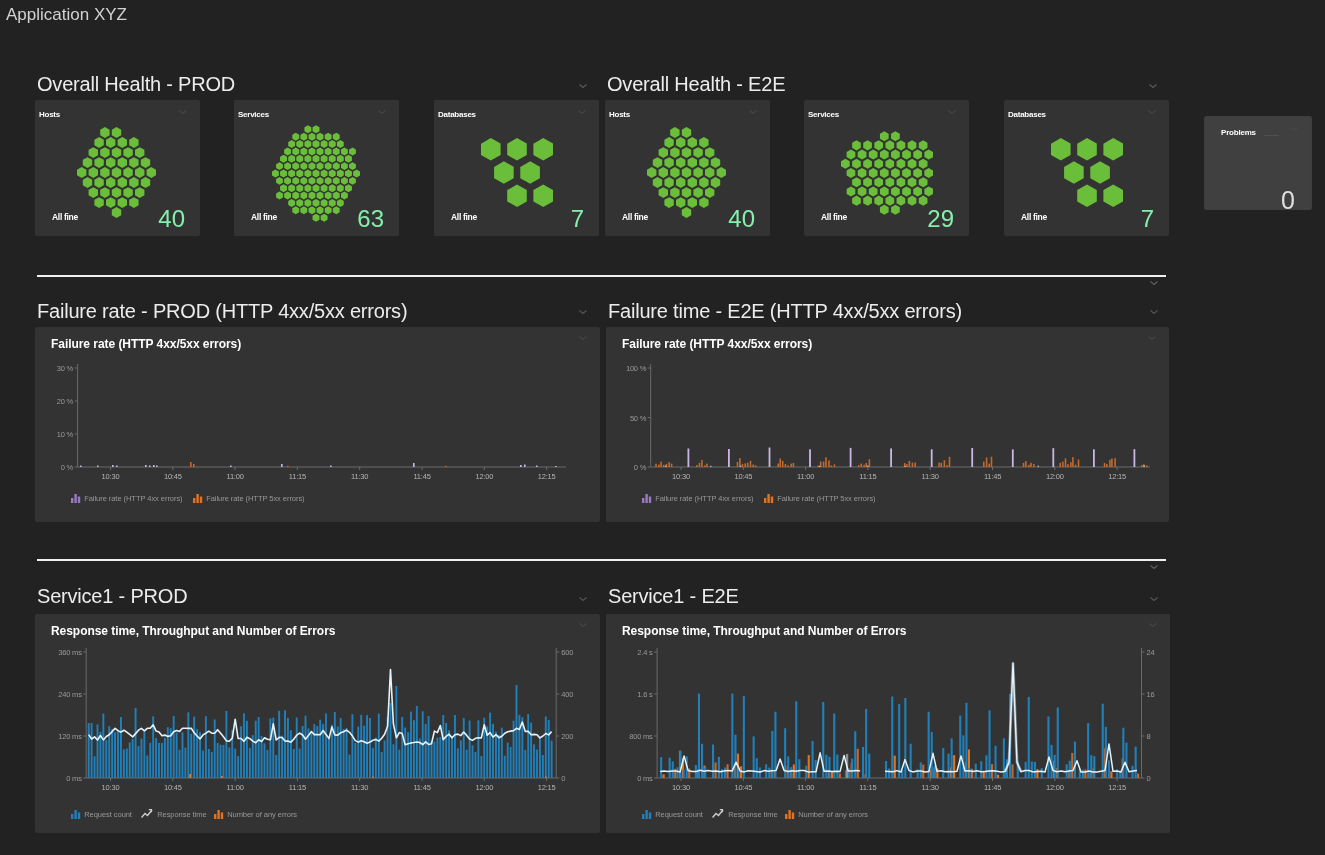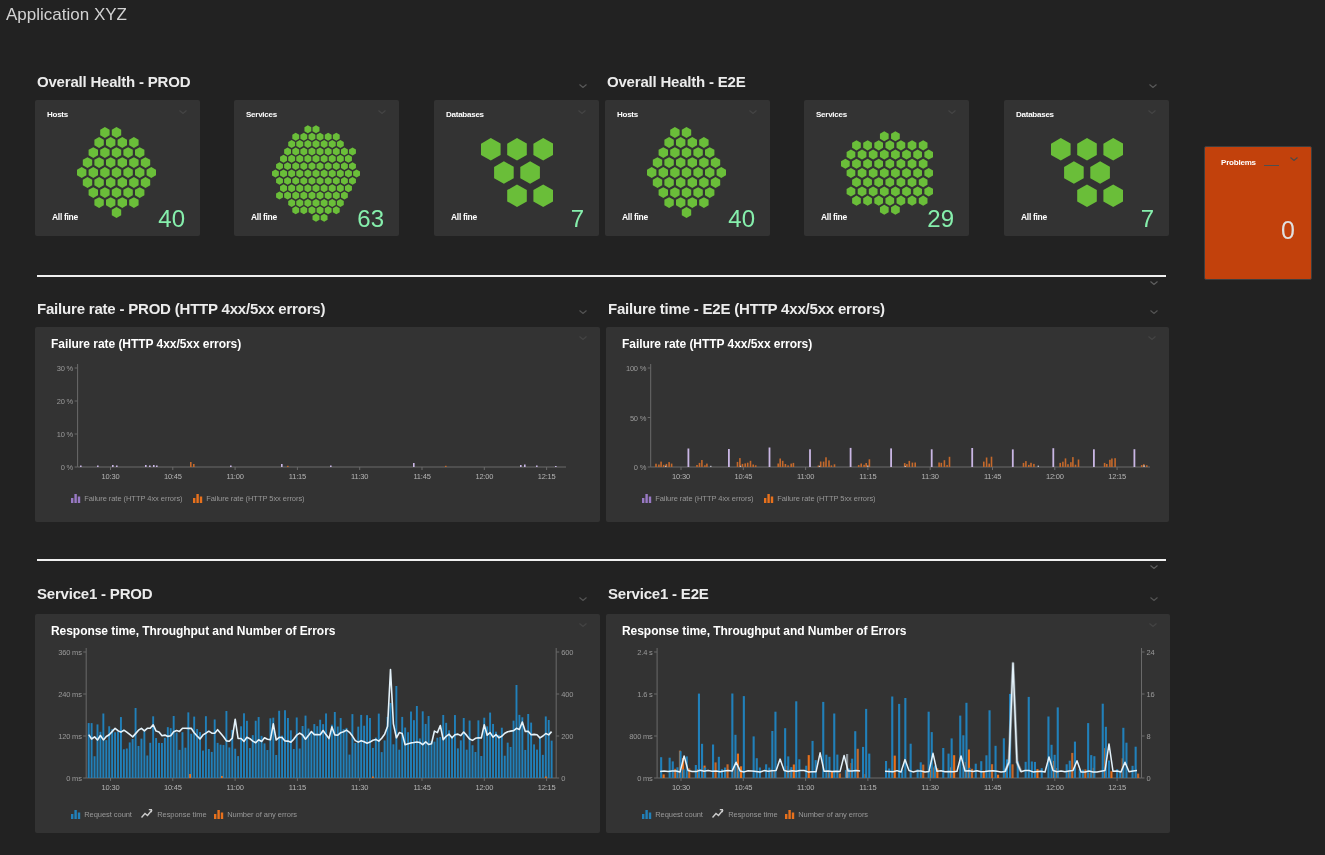--- a/index.html
+++ b/index.html
@@ -1,19 +1,19 @@
 <!DOCTYPE html>
 <html><head><meta charset="utf-8"><style>
 *{margin:0;padding:0;box-sizing:border-box}
 body{width:1325px;height:855px;background:#222222;font-family:"Liberation Sans",sans-serif;position:relative;overflow:hidden;will-change:transform}
 .tile{position:absolute;background:#333333;border-radius:2px}
-.tlabel{position:absolute;left:12px;top:10px;font-size:8px;font-weight:bold;color:#fff;letter-spacing:-0.25px}
+.tlabel{position:absolute;left:4px;top:10px;font-size:8px;font-weight:bold;color:#fff;letter-spacing:-0.25px}
 .allfine{position:absolute;left:17px;top:112px;font-size:8.5px;font-weight:bold;color:#fff;letter-spacing:-0.3px}
 .tnum{position:absolute;right:15px;top:105px;font-size:24px;color:#86efac}
-.sectitle{position:absolute;font-size:15px;font-weight:bold;color:#ececec;letter-spacing:-0.2px}
+.sectitle{position:absolute;font-size:20px;font-weight:normal;color:#ececec;letter-spacing:-0.2px}
 .chead{position:absolute;left:16px;top:10px;font-size:12px;font-weight:bold;color:#fff;letter-spacing:-0.05px}
 .ylab{font-size:7.5px;fill:#9a9a9a;font-family:"Liberation Sans",sans-serif;letter-spacing:-0.2px}
 .xlab{font-size:7.5px;fill:#b5b5b5;font-family:"Liberation Sans",sans-serif;letter-spacing:-0.2px}
 .leg{position:absolute;font-size:7.5px;color:#989898;letter-spacing:-0.05px;white-space:nowrap}
 </style></head><body>
 <div style="position:absolute;left:6px;top:5px;font-size:17px;color:#d2d2d2">Application XYZ</div>
 <div class="sectitle" style="left:37px;top:72.5px">Overall Health - PROD</div>
 <div class="sectitle" style="left:607px;top:72.5px">Overall Health - E2E</div>
 <svg style="position:absolute;left:579px;top:84px" width="8" height="4" viewBox="0 0 8 4">
     <polyline points="0.5,0.5 4.0,3.5 7.5,0.5" fill="none" stroke="#5b5b5b" stroke-width="1.1"></polyline>
@@ -322,21 +322,21 @@
       <polygon points="0.0,-34.5 -9.8,-28.8 -9.8,-17.5 -0.0,-11.9 9.8,-17.5 9.8,-28.9" fill="#6abe39"></polygon>
       <polygon points="26.2,-34.5 16.4,-28.8 16.4,-17.5 26.2,-11.9 36.0,-17.5 36.0,-28.9" fill="#6abe39"></polygon>
       <polygon points="-13.1,-11.3 -22.9,-5.6 -22.9,5.7 -13.1,11.3 -3.3,5.7 -3.3,-5.7" fill="#6abe39"></polygon>
       <polygon points="13.1,-11.3 3.3,-5.6 3.3,5.7 13.1,11.3 22.9,5.7 22.9,-5.7" fill="#6abe39"></polygon>
       <polygon points="0.0,11.9 -9.8,17.6 -9.8,28.9 -0.0,34.5 9.8,28.9 9.8,17.5" fill="#6abe39"></polygon>
       <polygon points="26.2,11.9 16.4,17.6 16.4,28.9 26.2,34.5 36.0,28.9 36.0,17.5" fill="#6abe39"></polygon>
     </svg>
 <div class="allfine">All fine</div>
 <div class="tnum">7</div>
 </div>
-<div class="tile" style="left:1204px;top:146px;width:108px;height:134px;background:#c2410c;border:1px solid #3e3e3e">
+<div class="tile" style="left:1204px;top:116px;width:108px;height:94px;background:#404040;border:1px solid #3e3e3e">
 <div style="position:absolute;left:16px;top:11px;font-size:8px;font-weight:bold;color:#fff;letter-spacing:-0.2px">Problems</div>
 <div style="position:absolute;left:59px;top:18px;width:15px;height:1px;background:#4f4f4f"></div>
 <svg style="position:absolute;left:85px;top:10px" width="8" height="4" viewBox="0 0 8 4">
       <polyline points="0.5,0.5 4.0,3.5 7.5,0.5" fill="none" stroke="#4a4a4a" stroke-width="1.1"></polyline>
     </svg>
 <div style="position:absolute;right:16px;top:69px;font-size:25px;color:#e0e0e0">0</div>
 </div>
 <div style="position:absolute;left:37px;top:275px;width:1129px;height:2px;background:#f0f0f0"></div>
 <svg style="position:absolute;left:1150px;top:281px" width="8" height="4" viewBox="0 0 8 4">
     <polyline points="0.5,0.5 4.0,3.5 7.5,0.5" fill="none" stroke="#606060" stroke-width="1.1"></polyline>

